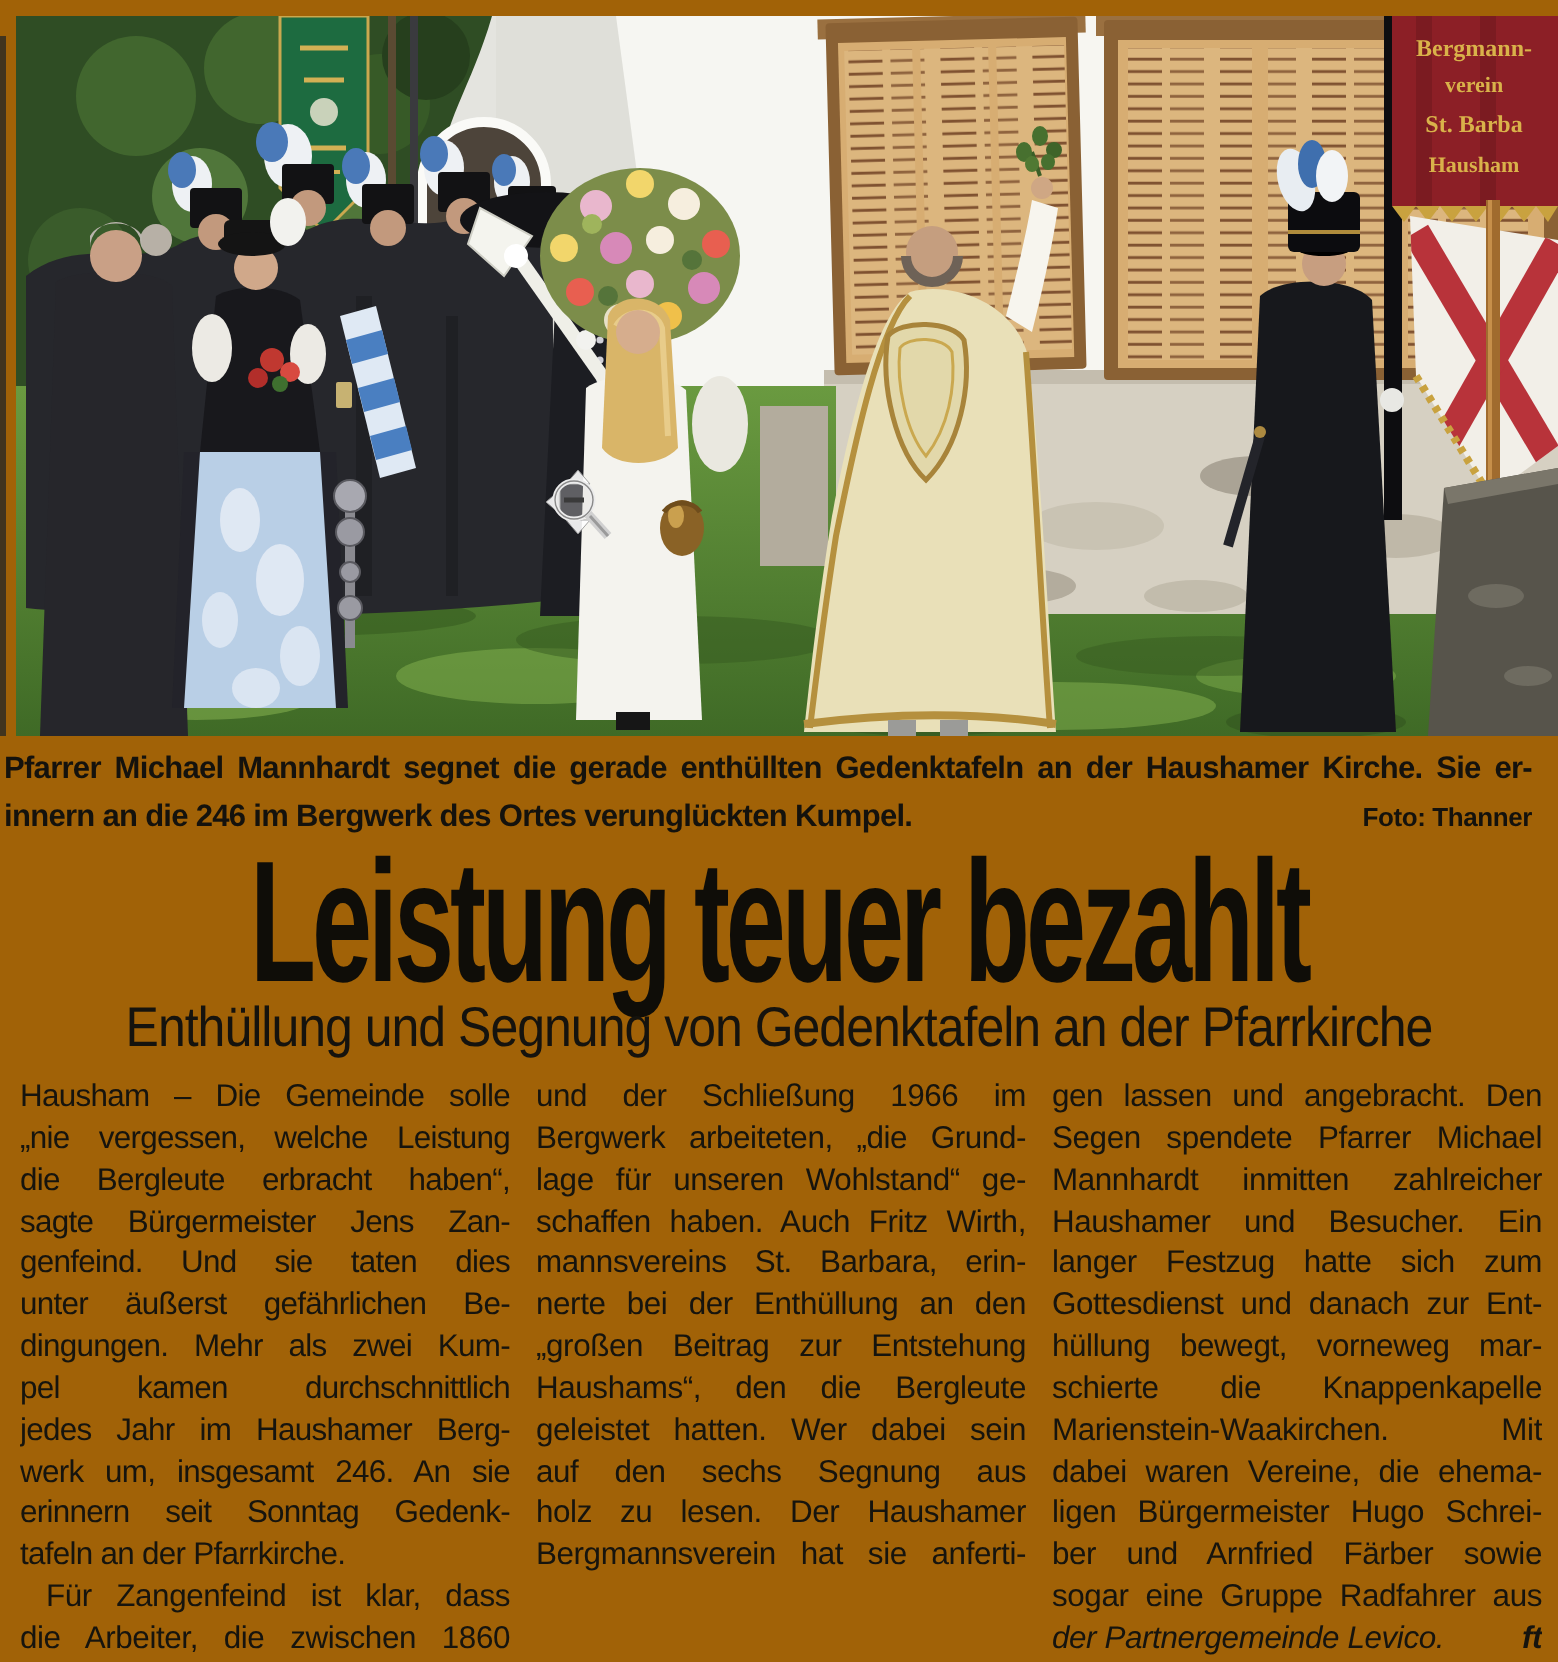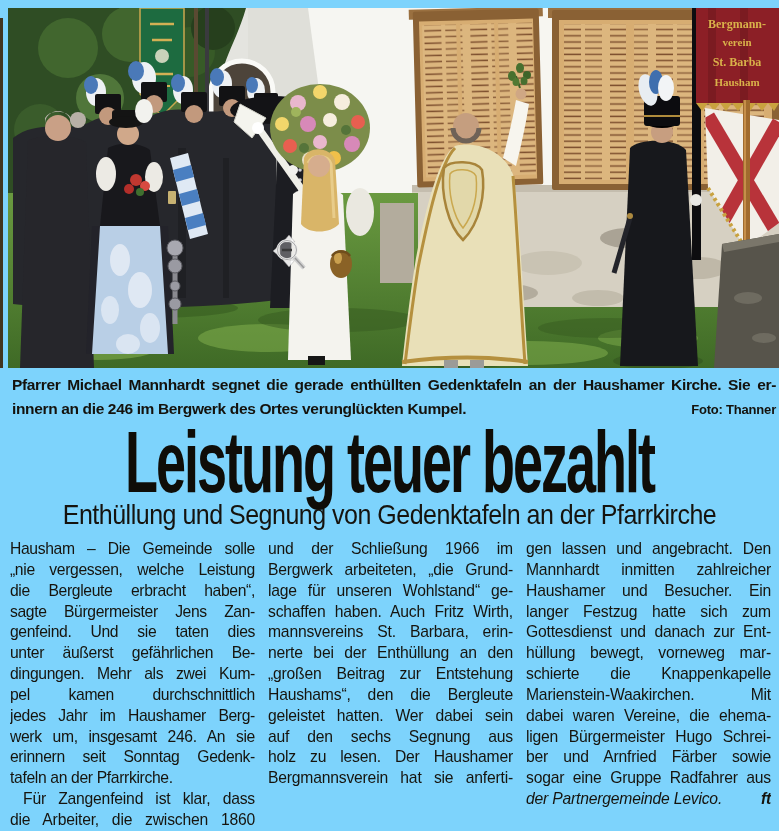--- a/index.html
+++ b/index.html
@@ -2,27 +2,27 @@
 <html><head>
 <meta charset="utf-8">
 <style>
   html,body { margin:0; padding:0; }
   body {
     width:779px; height:831px; overflow:hidden; position:relative;
     background:#fbf2bf;
     font-family:"Liberation Sans", sans-serif;
     color:#171410;
   }
-  .page { position:absolute; inset:0; background:#7dd3fc; }
+  .page { position:absolute; inset:0; background:#a16207; }
   .scan-edge { position:absolute; left:0; top:18px; width:3px; height:350px; background:#41341e; }
 
   .photo { position:absolute; left:8px; top:8px; width:771px; height:360px; overflow:hidden; background:#e9e9e2; }
   .photo svg { display:block; width:771px; height:360px; }
 
-  .caption { position:absolute; left:12px; top:373px; width:764px;
+  .caption { position:absolute; left:2px; top:373px; width:764px;
     font-weight:bold; font-size:15.5px; letter-spacing:-0.35px; line-height:24px; color:#14120d; }
   .cap1 { text-align:justify; text-align-last:justify; height:24px; overflow:hidden; }
   .cap2 { display:flex; justify-content:space-between; align-items:baseline; }
   .credit { font-size:13px; letter-spacing:-0.2px; }
 
   .headline { position:absolute; left:0; top:424px; width:779px; margin:0;
     text-align:center; font-size:54px; line-height:80px; height:80px;
     font-weight:bold; letter-spacing:-2px; color:#0f0d08;
     transform:scaleY(1.6); transform-origin:50% 55%; }
 
@@ -397,20 +397,21 @@
       <div class="line">nerte bei der Enthüllung an den</div>
       <div class="line">„großen Beitrag zur Entstehung</div>
       <div class="line">Haushams“, den die Bergleute</div>
       <div class="line">geleistet hatten. Wer dabei sein</div>
       <div class="line">auf den sechs Segnung aus Lärchen-</div>
       <div class="line">holz zu lesen. Der Haushamer</div>
       <div class="line">Bergmannsverein hat sie anferti-</div>
     </div>
     <div class="col">
       <div class="line">gen lassen und angebracht. Den</div>
+      <div class="line">Segen spendete Pfarrer Michael</div>
       <div class="line">Mannhardt inmitten zahlreicher</div>
       <div class="line">Haushamer und Besucher. Ein</div>
       <div class="line">langer Festzug hatte sich zum</div>
       <div class="line">Gottesdienst und danach zur Ent-</div>
       <div class="line">hüllung bewegt, vorneweg mar-</div>
       <div class="line">schierte die Knappenkapelle</div>
       <div class="line">Marienstein-Waakirchen. Mit</div>
       <div class="line">dabei waren Vereine, die ehema-</div>
       <div class="line">ligen Bürgermeister Hugo Schrei-</div>
       <div class="line">ber und Arnfried Färber sowie</div>

